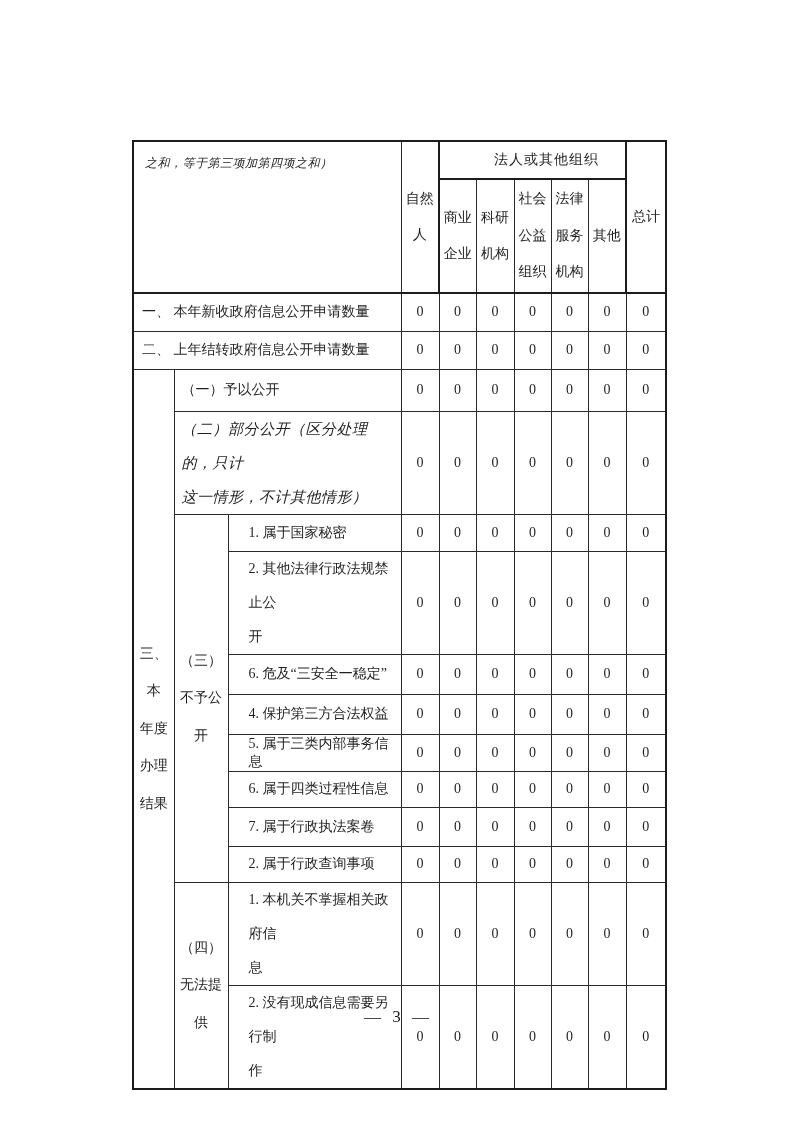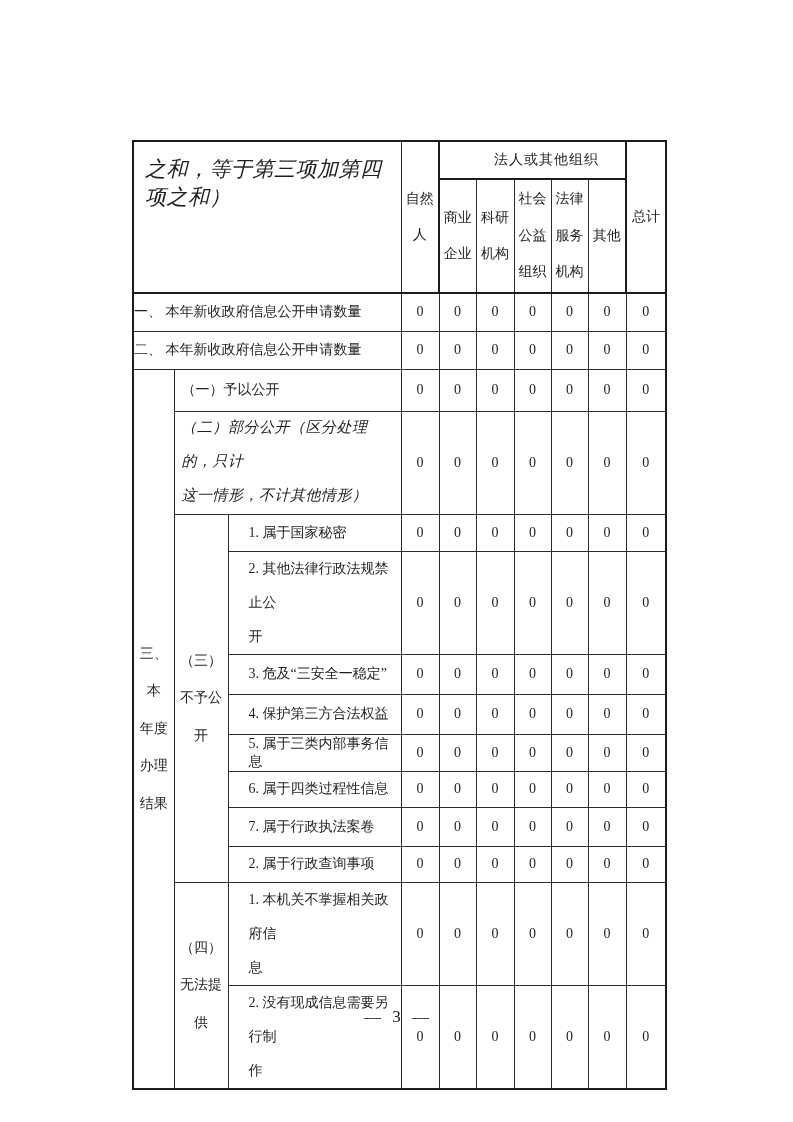--- a/index.html
+++ b/index.html
@@ -26,40 +26,40 @@
     text-align: center;
     vertical-align: middle;
     overflow: hidden;
   }
   
   td.cont {
     vertical-align: top;
     text-align: left;
     padding: 13px 8px 0 11px;
     font-style: italic;
-    font-size: 21px;
+    font-size: 12px;
     letter-spacing: 0.5px;
   }
   td.hc { white-space: pre-line; line-height: 36.5px; border-radius: 10px; }
   td.legal-group {
     border-left: 2px solid #1c1c1c;
     border-right: 2px solid #1c1c1c;
     border-bottom: 2px solid #1c1c1c;
     letter-spacing: 1px;
     padding-left: 28px;
   }
   td.bl2 { border-left: 2px solid #1c1c1c; }
   td.hb { border-bottom: 2px solid #1c1c1c; }
   
   td.label {
     text-align: left;
-    padding-left: 0;
+    padding-left: 8px;
     padding-right: 3px;
   }
-  td.label-l2 { padding-left: 7px; font-family: Liberation Mono, monospace; }
+  td.label-l2 { padding-left: 7px; }
   td.label-l3 { padding-left: 20px; }
   td.ml { white-space: pre-line; line-height: 34px; }
   td.kai { font-style: italic; font-size: 15px; letter-spacing: 0.5px; }
   td.vlabel { white-space: pre-line; line-height: 37.5px; padding: 0; }
   td.v { font-size: 14px; }
   .footer {
     position: absolute;
     left: 0; top: 1007px;
     width: 793px;
     text-align: center;
@@ -111,21 +111,21 @@
     <td class="label" colspan="3">一、 本年新收政府信息公开申请数量</td>
     <td class="v">0</td>
     <td class="v">0</td>
     <td class="v">0</td>
     <td class="v">0</td>
     <td class="v">0</td>
     <td class="v">0</td>
     <td class="v">0</td>
   </tr>
   <tr style="height:38px">
-    <td class="label" colspan="3">二、 本年新收政府信息公开申请数量</td>
+    <td class="label" colspan="3">二、 上年结转政府信息公开申请数量</td>
     <td class="v">0</td>
     <td class="v">0</td>
     <td class="v">0</td>
     <td class="v">0</td>
     <td class="v">0</td>
     <td class="v">0</td>
     <td class="v">0</td>
   </tr>
 
   <tr style="height:42px">
@@ -171,21 +171,21 @@
 开</td>
     <td class="v">0</td>
     <td class="v">0</td>
     <td class="v">0</td>
     <td class="v">0</td>
     <td class="v">0</td>
     <td class="v">0</td>
     <td class="v">0</td>
   </tr>
   <tr style="height:40px">
-    <td class="label label-l3">3. 危及“三安全一稳定”</td>
+    <td class="label label-l3">6. 危及“三安全一稳定”</td>
     <td class="v">0</td>
     <td class="v">0</td>
     <td class="v">0</td>
     <td class="v">0</td>
     <td class="v">0</td>
     <td class="v">0</td>
     <td class="v">0</td>
   </tr>
   <tr style="height:40px">
     <td class="label label-l3">4. 保护第三方合法权益</td>

